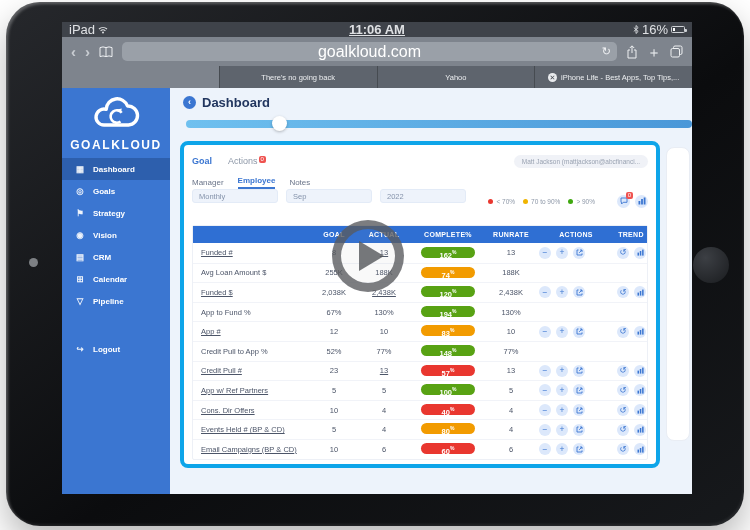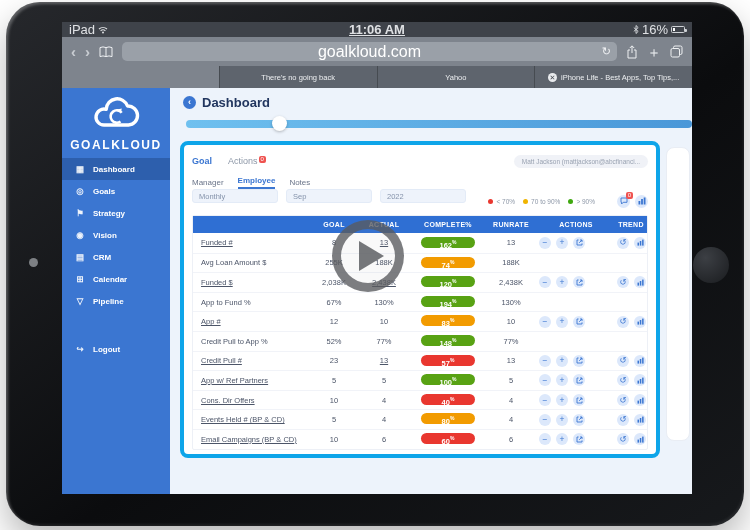--- a/index.html
+++ b/index.html
@@ -73,21 +73,21 @@
 
   .filter-row { display:flex; height:24px; gap:8px; }
   .filter-input { width:86px; height:14px; background:#eef3fb; border:1px solid #e3ebf7; border-radius:3px; font-size:7.5px; color:#8593ab; display:flex; align-items:center; padding-left:6px; }
   .legend { margin-left:auto; display:flex; align-items:center; gap:8px; }
   .legend-item { display:flex; align-items:center; gap:3px; font-size:6.5px; color:#8d97a7; }
   .legend-dot { width:5px; height:5px; border-radius:50%; }
   .panel-icons { display:flex; align-items:center; gap:5px; margin-left:14px; }
   .icon-chip { width:13px; height:13px; border-radius:50%; background:#dce8fb; display:flex; align-items:center; justify-content:center; position:relative; }
   .icon-chip .mini-badge { position:absolute; top:-3px; right:-3px; }
 
-  .gtable { margin-top:2px; border:1px solid #edf0f6; border-radius:2px; }
+  .gtable { margin-top:12px; border:1px solid #edf0f6; border-radius:2px; }
   .g-row { display:grid; grid-template-columns:118px 46px 54px 74px 52px 78px 1fr; align-items:center; }
   .g-head { background:#2f6fd3; height:17px; color:#fff; font-size:7px; font-weight:bold; letter-spacing:.3px; }
   .g-head > div { text-align:center; }
   .g-head > div:first-child { text-align:left; padding-left:8px; }
   .g-body-row { height:19.6px; font-size:7.5px; color:#4c5568; border-top:1px solid #f1f3f8; }
   .g-body-row:first-child { border-top:none; }
   .cell { text-align:center; }
   .cell-label { text-align:left; padding-left:8px; white-space:nowrap; overflow:hidden; }
   .lnk { text-decoration:underline; }
   .badge { display:inline-block; width:54px; height:11px; line-height:11px; border-radius:6px; color:#fff; font-size:7.5px; font-weight:bold; }

